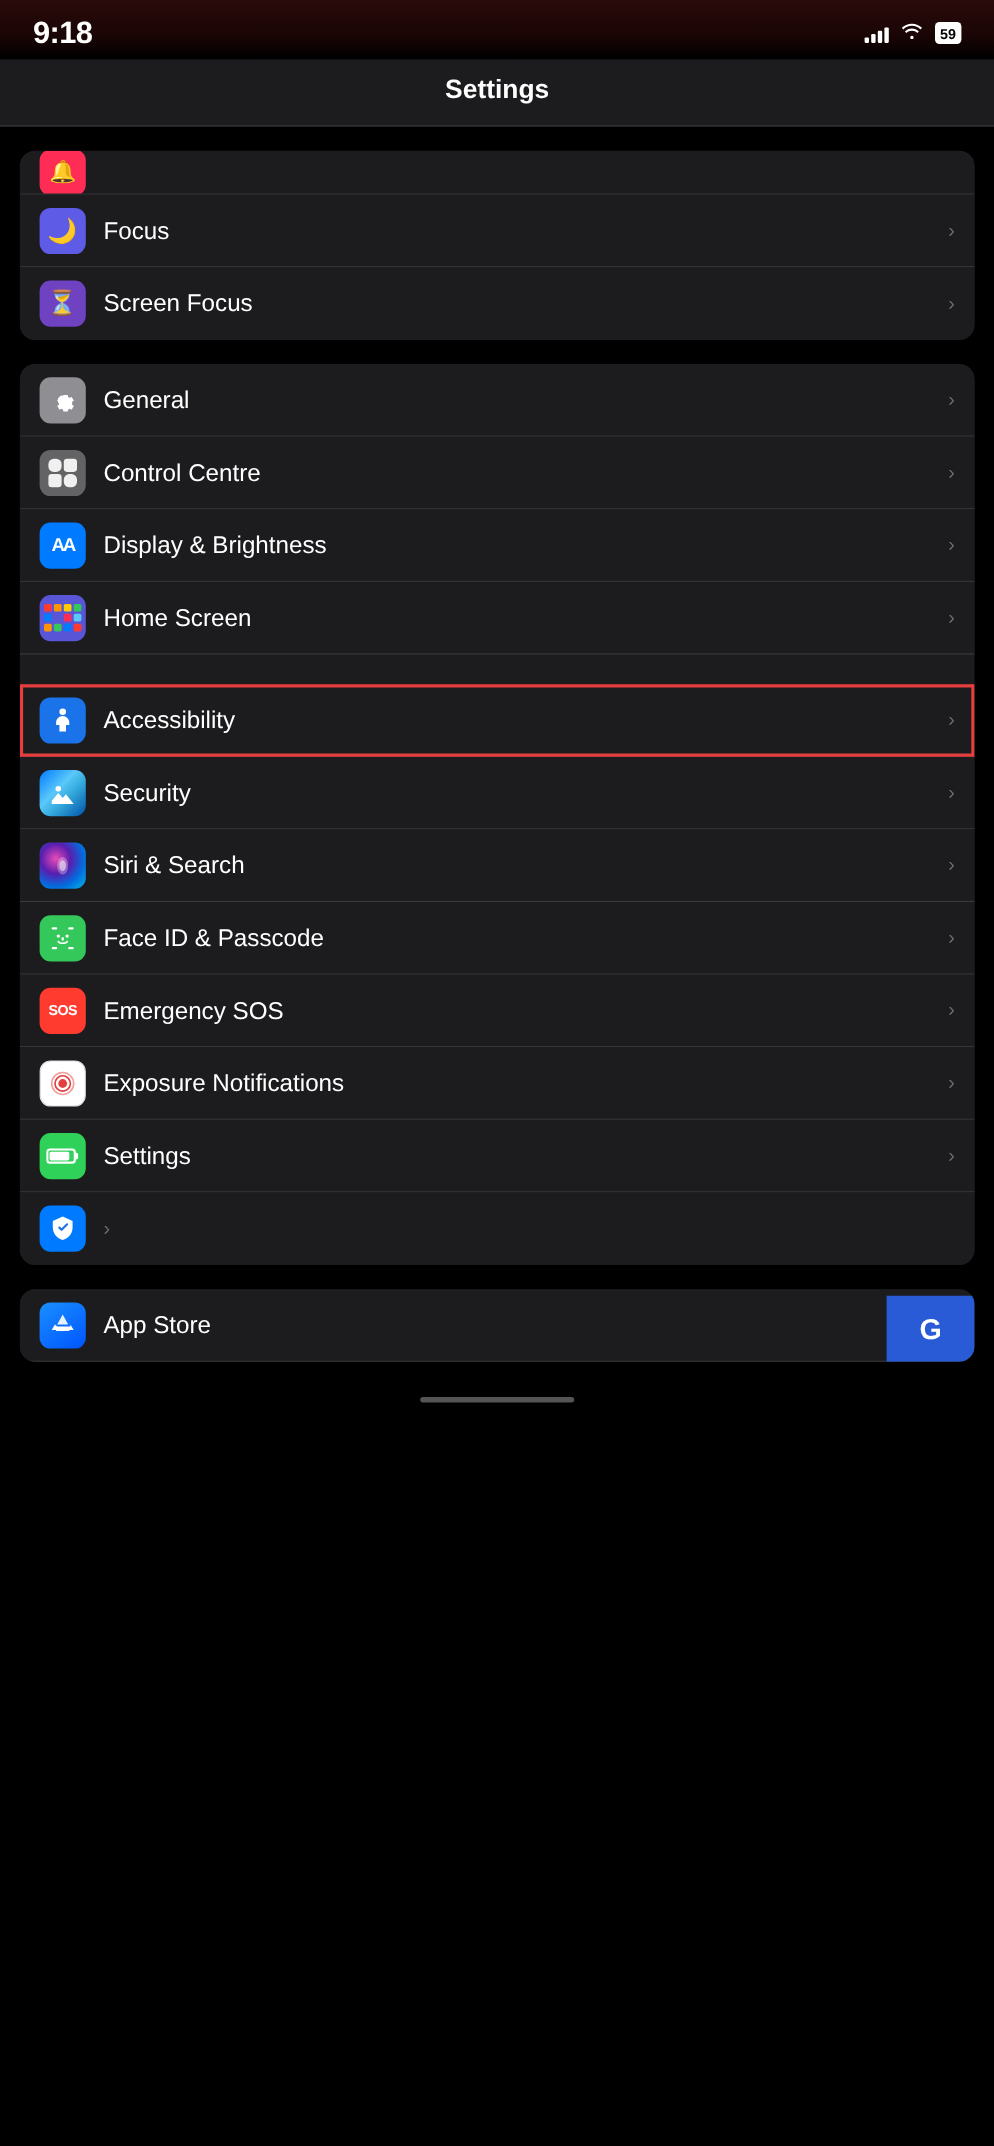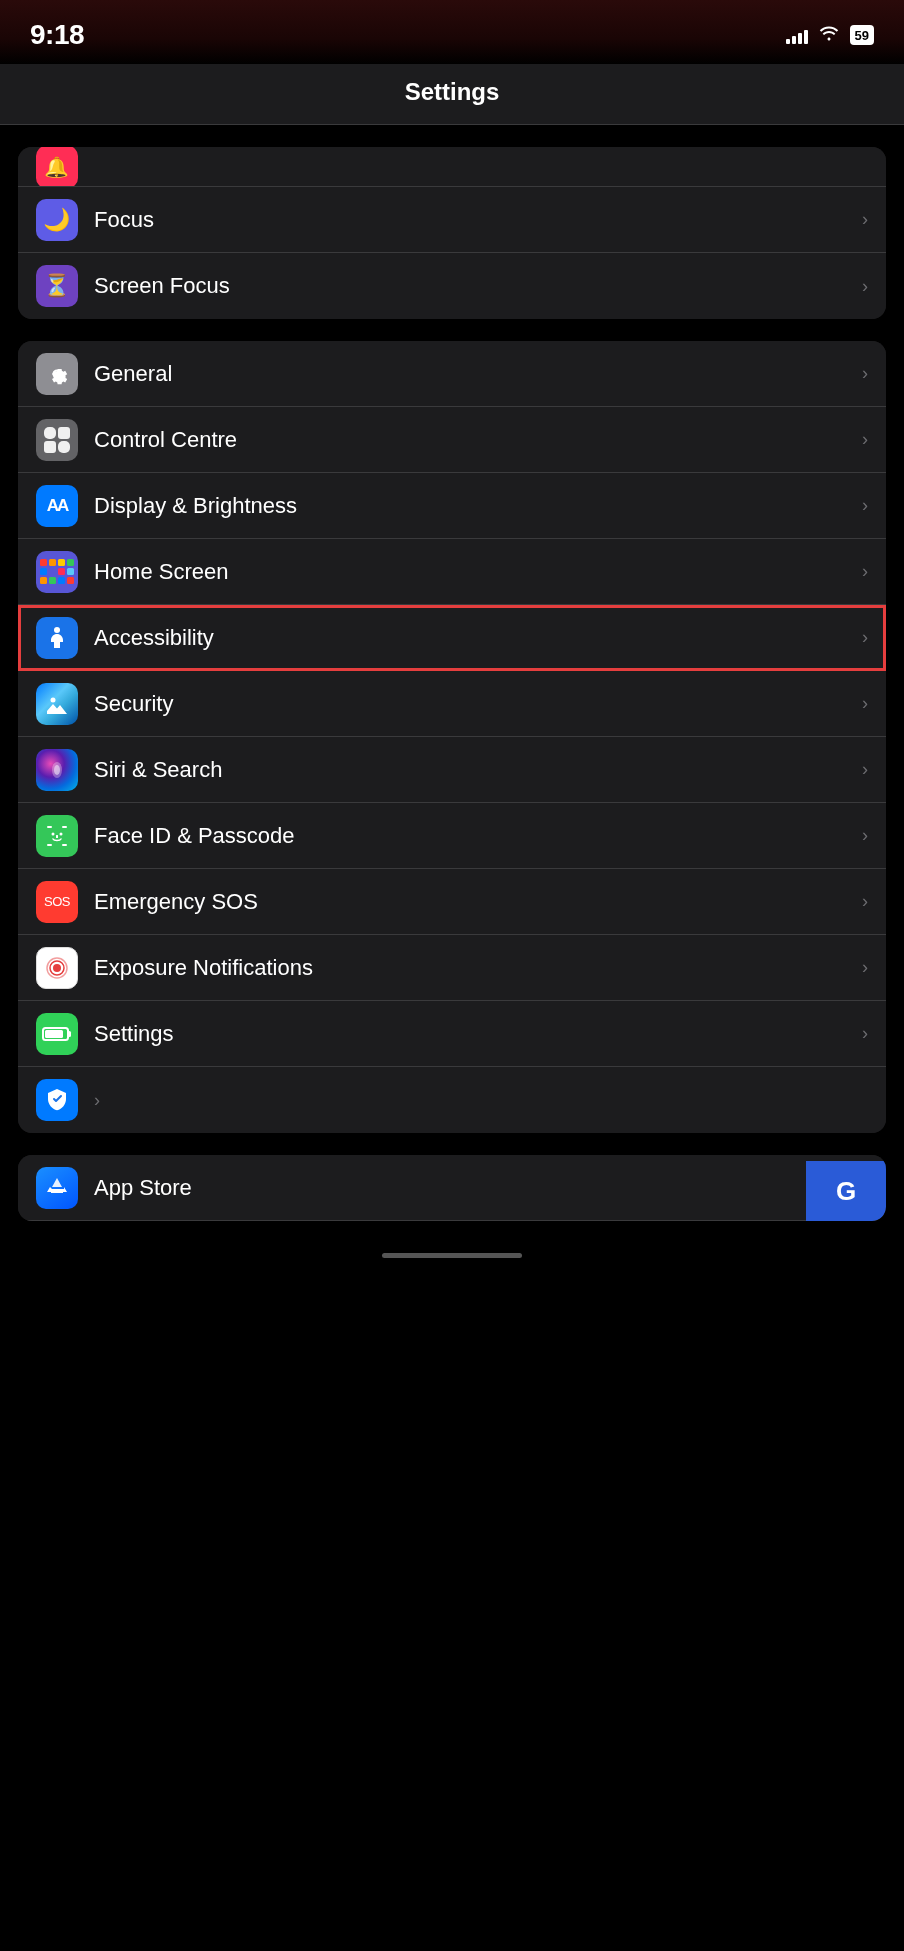--- a/index.html
+++ b/index.html
@@ -17,21 +17,21 @@
       overflow-x: hidden;
     }
 
     
     .status-bar {
       display: flex;
       justify-content: space-between;
       align-items: center;
       padding: 14px 30px 8px 30px;
       background: linear-gradient(180deg, #2a0a0a 0%, #1a0505 60%, transparent 100%);
-      height: 64px;
+      height: 54px;
     }
 
     .status-time {
       font-size: 28px;
       font-weight: 600;
       color: #fff;
       letter-spacing: -0.5px;
     }
 
     .status-icons {
@@ -111,20 +111,21 @@
     }
 
     .settings-item:last-child {
       border-bottom: none;
     }
 
     .settings-item.highlighted {
       outline: 3px solid #e53e3e;
       outline-offset: -3px;
       z-index: 10;
+      margin-top: 27px;
     }
 
     .item-icon {
       width: 42px;
       height: 42px;
       border-radius: 10px;
       display: flex;
       align-items: center;
       justify-content: center;
       margin-right: 16px;
@@ -394,21 +395,21 @@
             <path d="M9 16c1 2 7 2 8 0" stroke="white" stroke-width="1.5" fill="none" stroke-linecap="round"></path>
             <rect x="12" y="12" width="2" height="3" rx="0.5"></rect>
           </svg>
         </div>
         <span class="item-label">Face ID &amp; Passcode</span>
         <span class="item-chevron">›</span>
       </div>
 
       <div class="settings-item">
         <div class="item-icon bg-red">
-          <span style="color:#fff;font-size:13px;font-weight:400;letter-spacing:-0.5px;">SOS</span>
+          <span style="color:#fff;font-size:13px;font-weight:700;letter-spacing:-0.5px;">SOS</span>
         </div>
         <span class="item-label">Emergency SOS</span>
         <span class="item-chevron">›</span>
       </div>
 
       <div class="settings-item">
         <div class="item-icon" style="background:#fff;border:1px solid #ddd;">
           <svg width="28" height="28" viewBox="0 0 28 28" fill="none">
             <circle cx="14" cy="14" r="4" fill="#e53e3e"></circle>
             <circle cx="14" cy="14" r="7" stroke="#e53e3e" stroke-width="1.5" fill="none"></circle>

